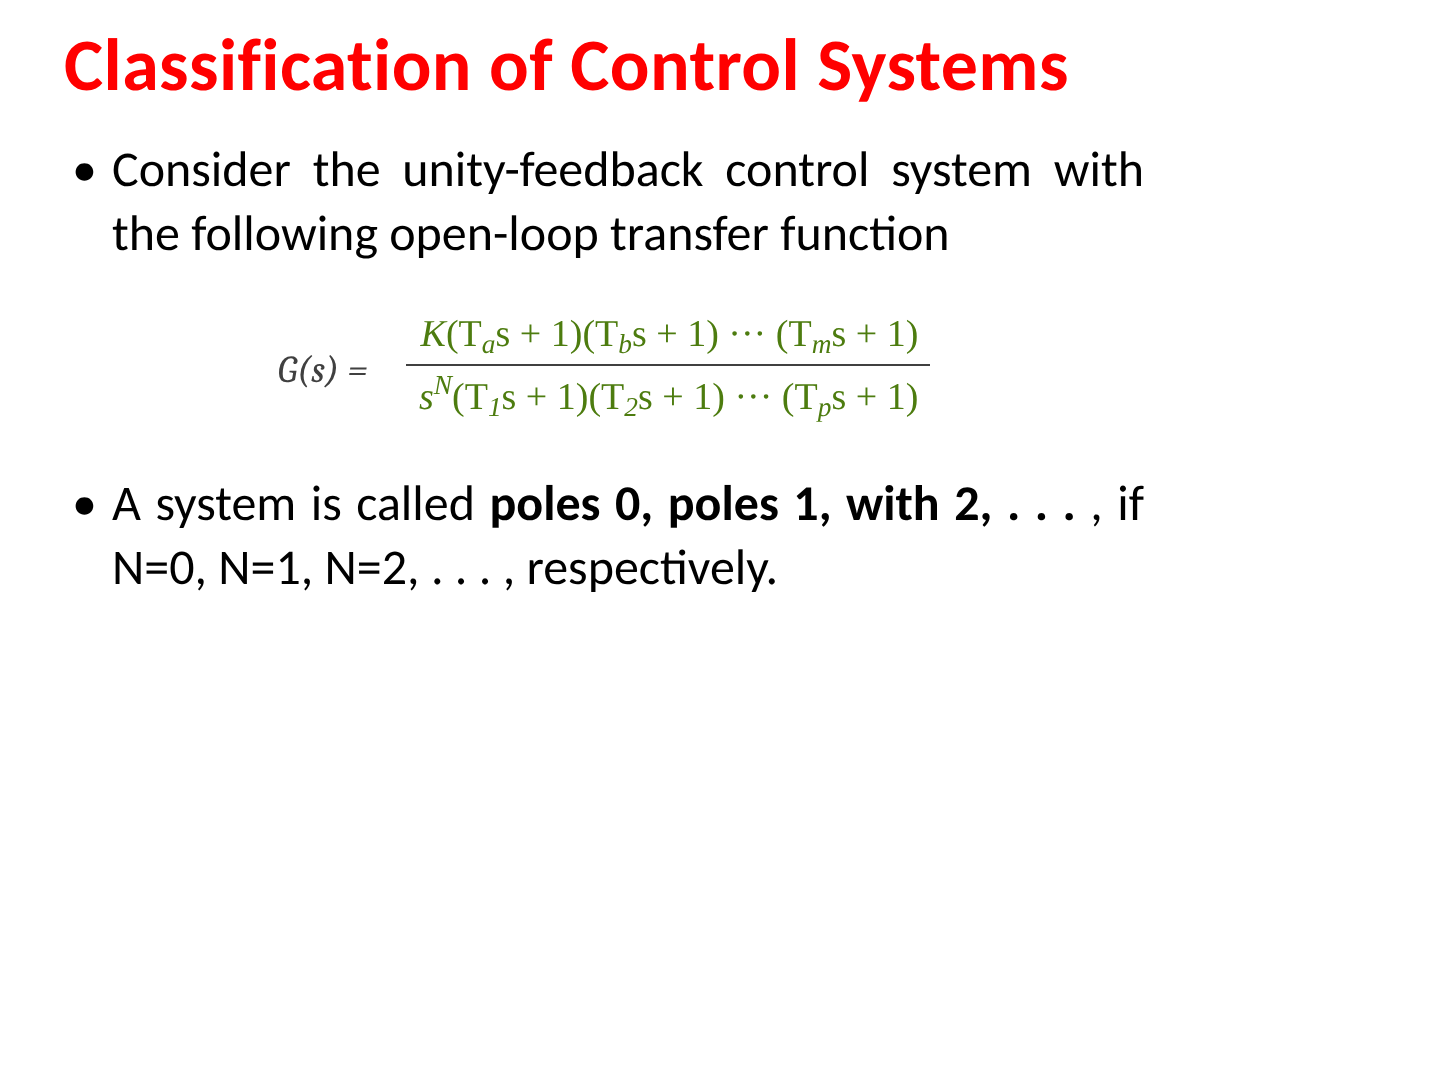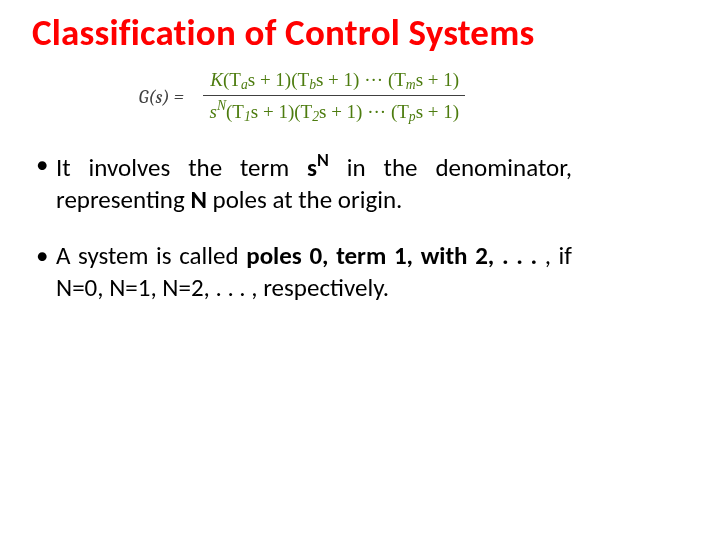--- a/index.html
+++ b/index.html
@@ -75,38 +75,42 @@
   .b { font-weight: 700; }
   .term-sn { }
 </style>
 </head>
 <body>
 
 <div class="slide">
 
   <h1 class="title">Classification of Control Systems</h1>
 
+  <ul class="bullets">
+
+    <li>
+      <span>Consider the unity-feedback control system with the following open-loop transfer function</span>
+    </li>
+
+  </ul>
 
   <div class="eq-wrap">
     <span class="lhs">G(s) =</span>
     <span class="frac">
       <span class="num">
         <span style="font-style:italic;">K</span><span>(T</span><span class="sub">a</span><span>s + 1)</span><span>(T</span><span class="sub">b</span><span>s + 1)</span><span> ··· </span><span>(T</span><span class="sub">m</span><span>s + 1)</span>
       </span>
       <span class="den">
         <span style="font-style:italic;">s</span><span class="sup">N</span><span>(T</span><span class="sub">1</span><span>s + 1)</span><span>(T</span><span class="sub">2</span><span>s + 1)</span><span> ··· </span><span>(T</span><span class="sub">p</span><span>s + 1)</span>
       </span>
     </span>
   </div>
 
   <ul class="bullets">
 
-    <li>
-      <span>It involves the term </span><span class="b term-sn"><span>s</span><span class="sup" style="font-style:normal;">N</span></span><span> in the denominator, representing </span><span class="b">N</span><span> poles at the origin.</span>
-    </li>
 
     <li>
-      <span>A system is called </span><span class="b">poles 0, </span><span class="b">term 1, </span><span class="b">with 2, </span><span class="b">. . . </span><span>, if N=0, N=1, N=2, . . . , respectively.</span>
+      <span>A system is called </span><span class="b">poles 0, </span><span class="b">poles 1, </span><span class="b">with 2, </span><span class="b">. . . </span><span>, if N=0, N=1, N=2, . . . , respectively.</span>
     </li>
 
   </ul>
 
 </div>
 
 </body></html>

